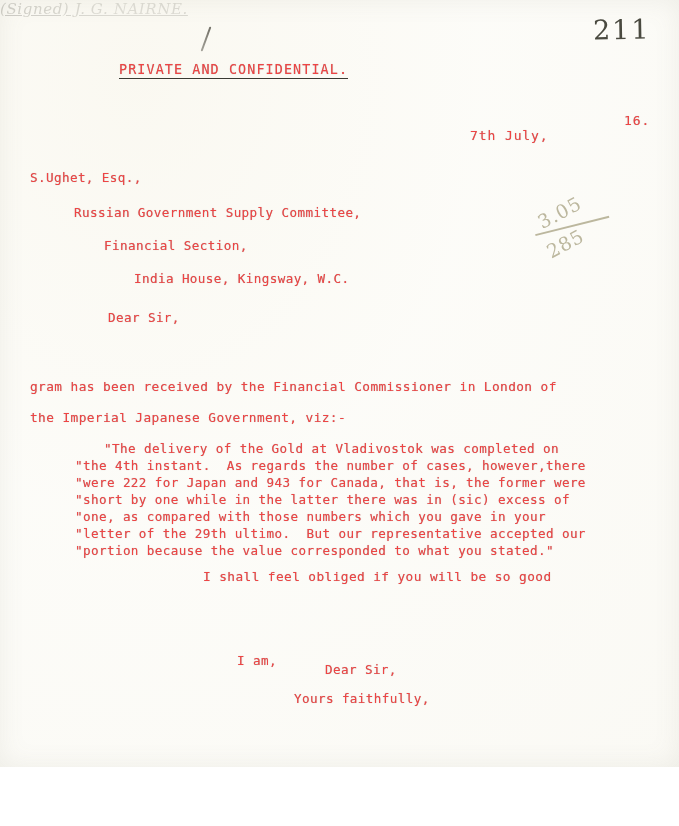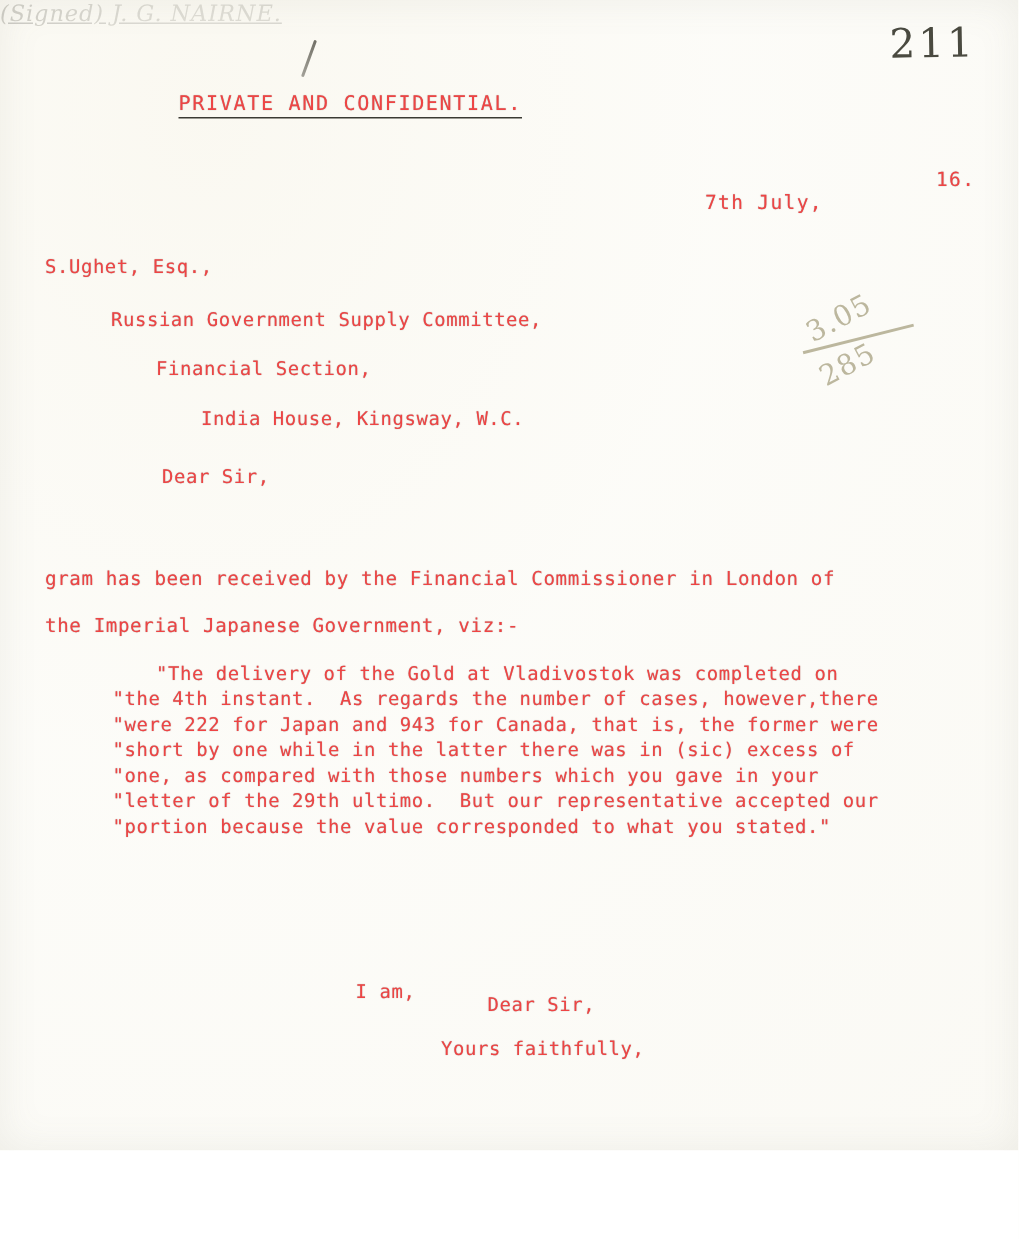--- a/index.html
+++ b/index.html
@@ -184,20 +184,21 @@
   <div class="typed body-line p1l2">gram has been received by the Financial Commissioner in London of</div>
 
   <div class="typed quote q1">"The delivery of the Gold at Vladivostok was completed on</div>
   <div class="typed quote q2">"the 4th instant.  As regards the number of cases, however,there</div>
   <div class="typed quote q3">"were 222 for Japan and 943 for Canada, that is, the former were</div>
   <div class="typed quote q4">"short by one while in the latter there was in (sic) excess of</div>
   <div class="typed quote q5">"one, as compared with those numbers which you gave in your</div>
   <div class="typed quote q6">"letter of the 29th ultimo.  But our representative accepted our</div>
   <div class="typed quote q7">"portion because the value corresponded to what you stated."</div>
 
+  <div class="typed body-line p2l1">I shall feel obliged if you will be so good</div>
 
   <div class="typed closing1">I am,</div>
   <div class="typed closing2">Dear Sir,</div>
   <div class="typed closing3">Yours faithfully,</div>
 
   <div class="signature">(Signed) J. G. NAIRNE.</div>
   <div class="typed title-line">Chief Section.</div>
 
   <div class="pencil-note">
     <span class="note-l1">3.05</span>

